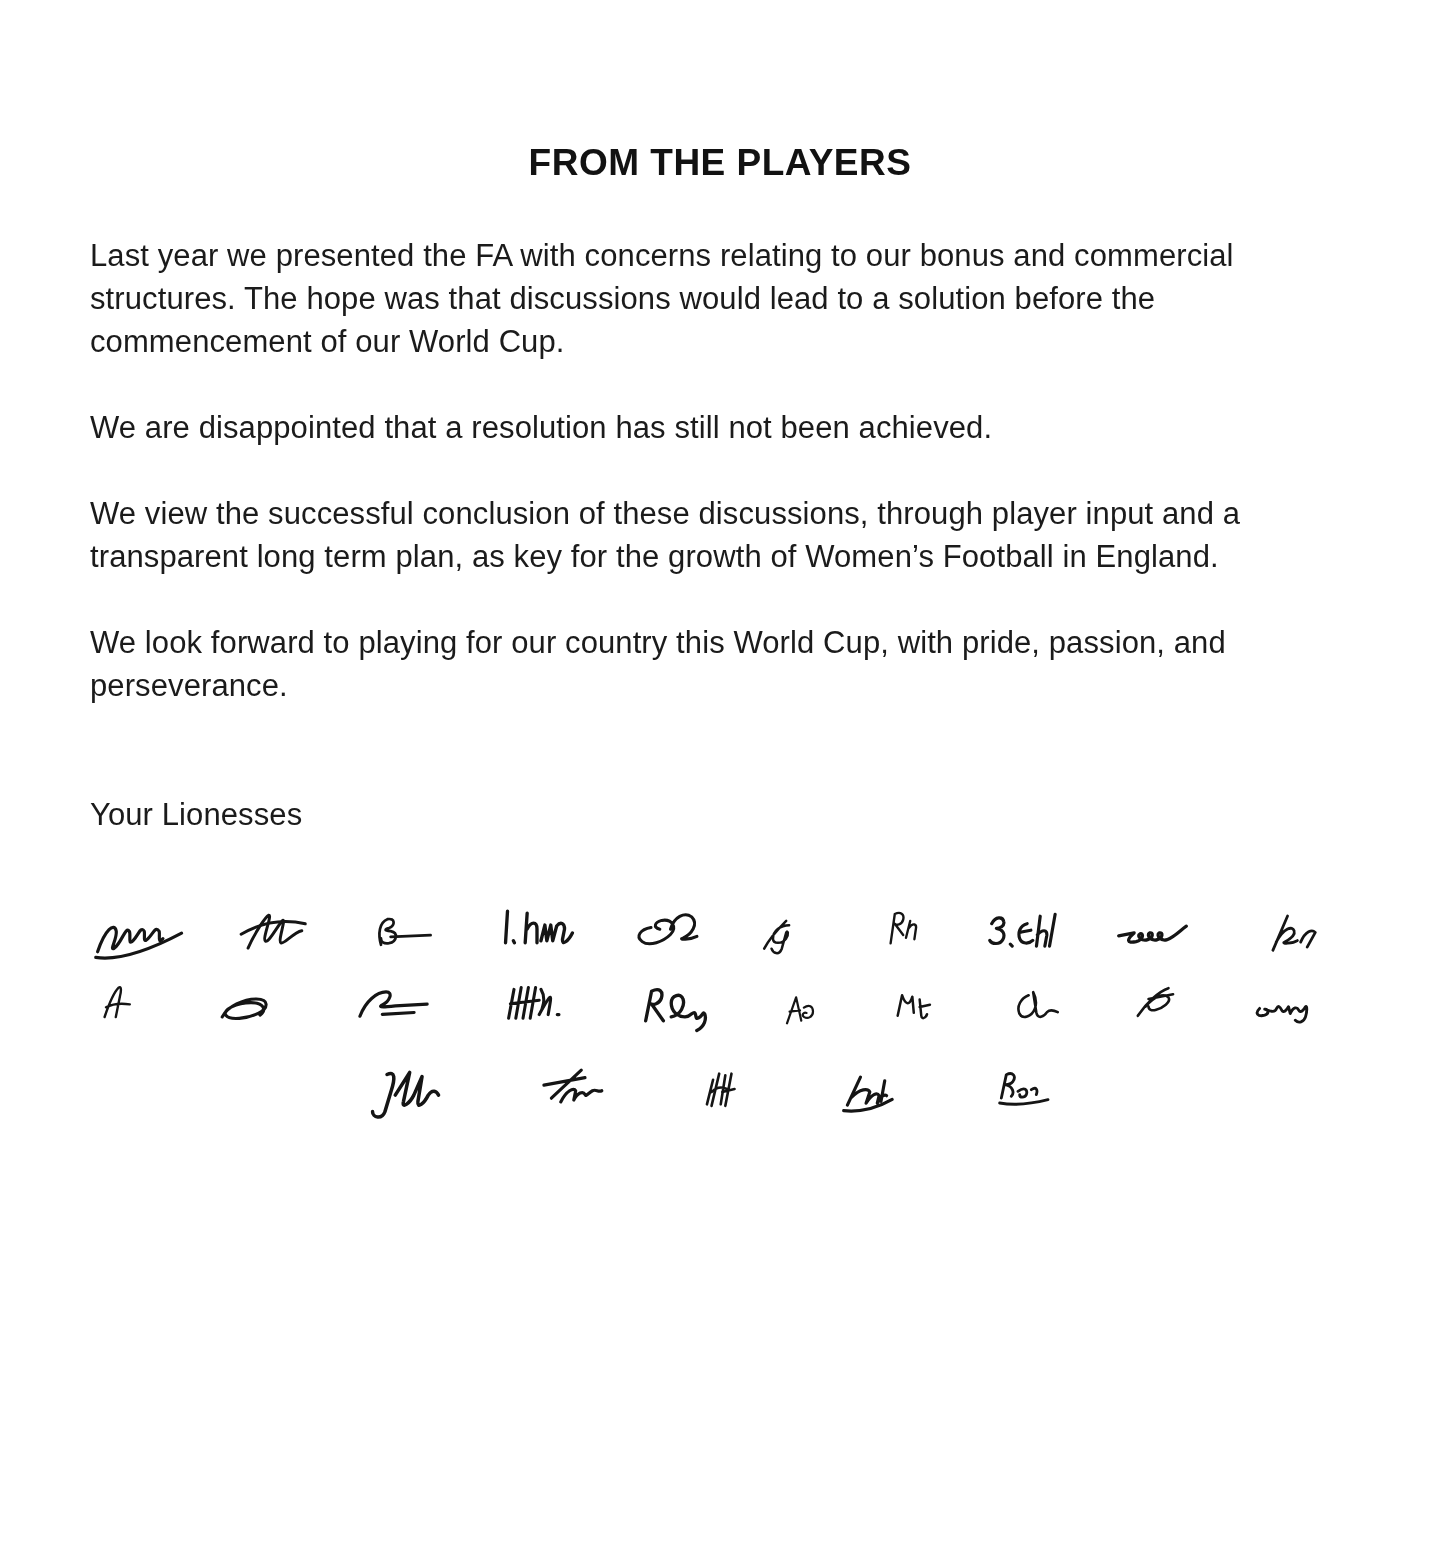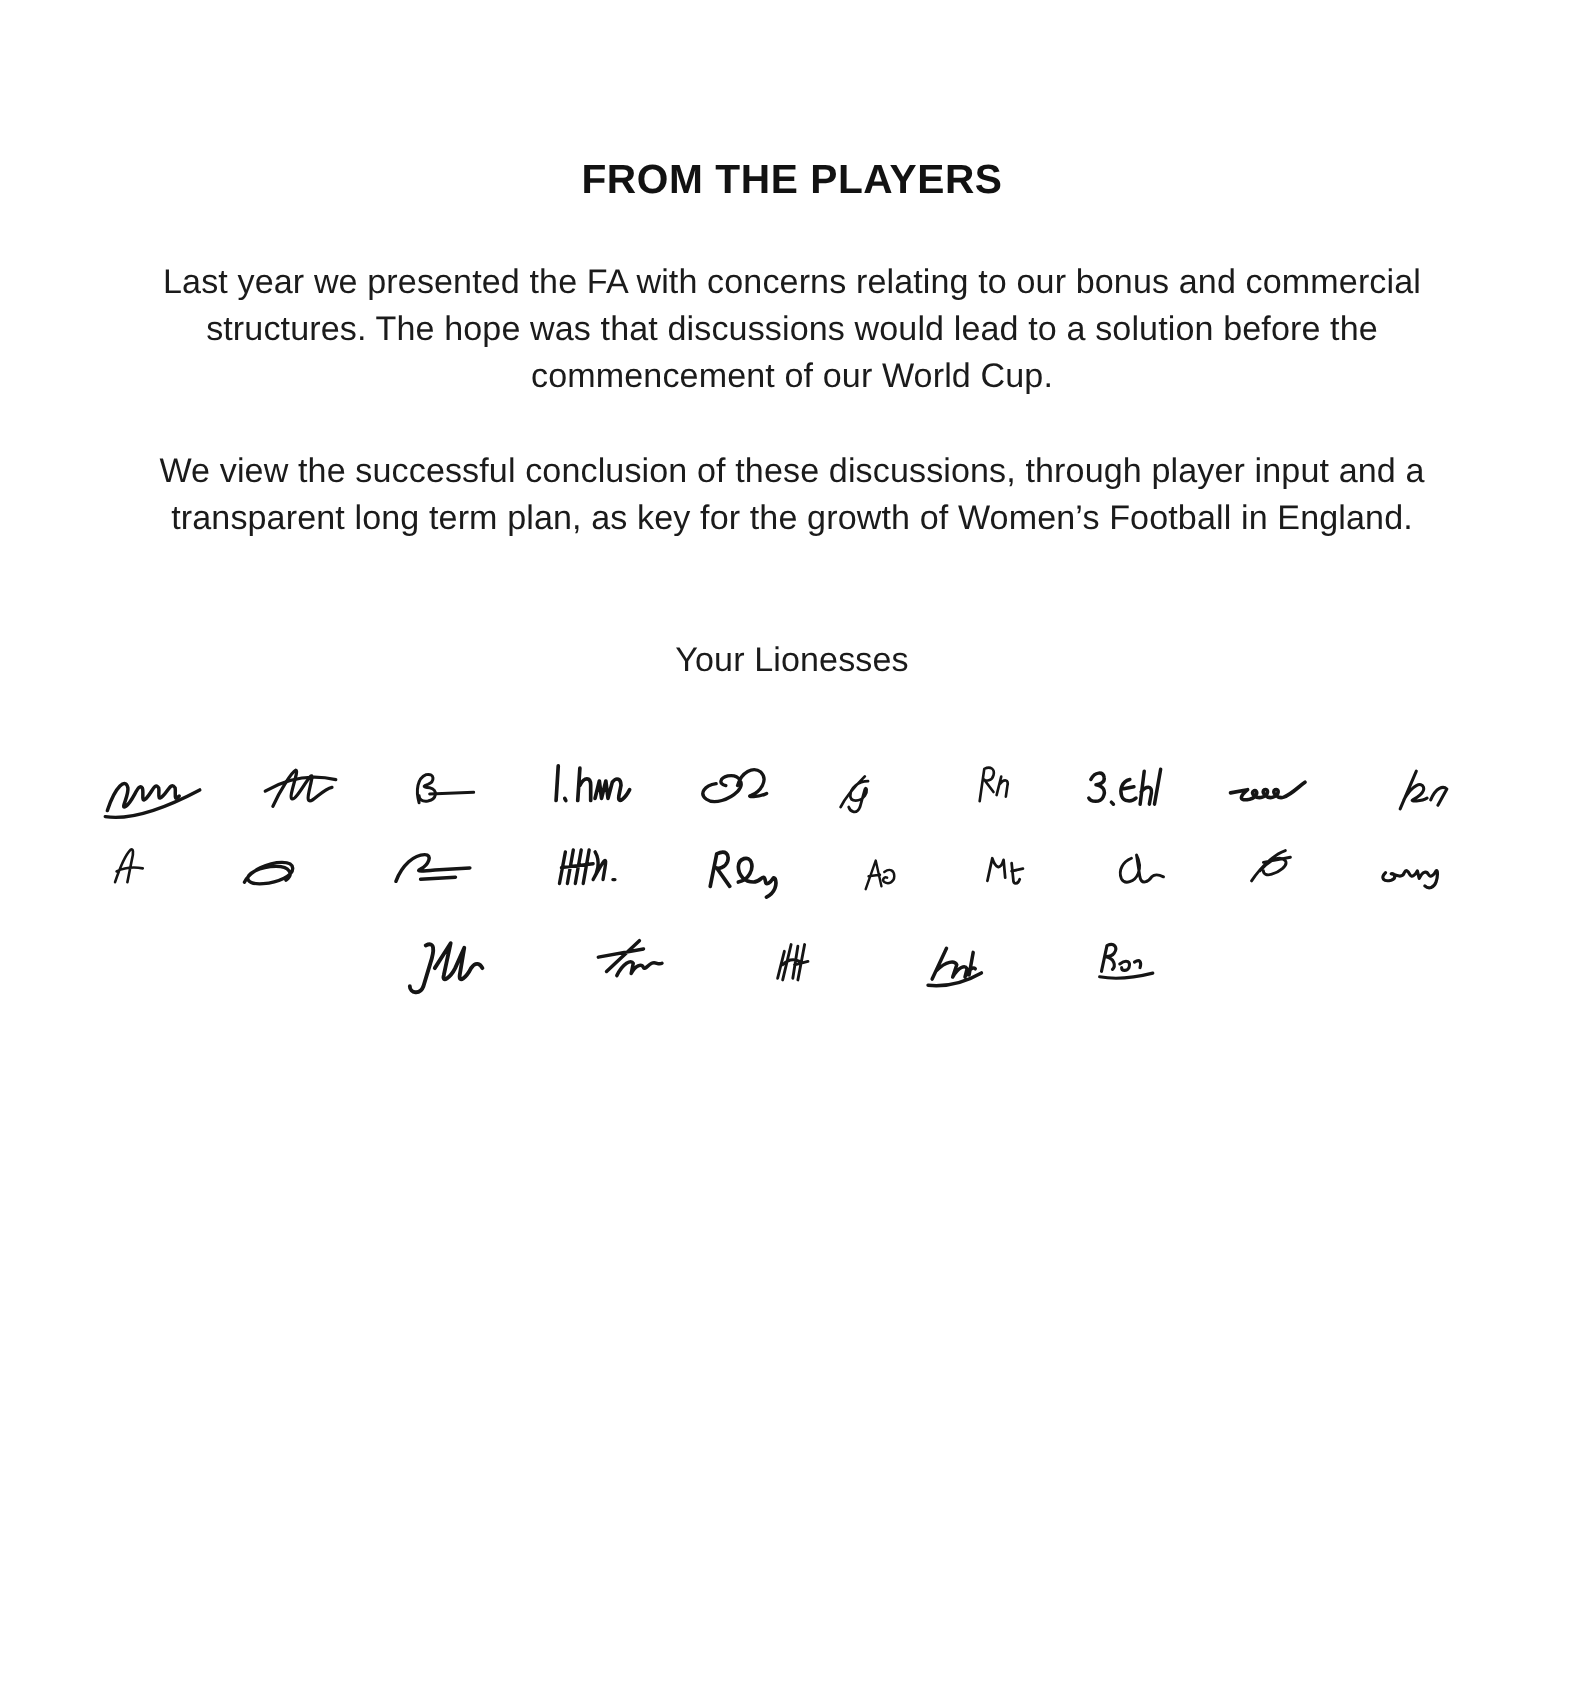--- a/index.html
+++ b/index.html
@@ -27,21 +27,21 @@
     font-weight: bold;
     letter-spacing: 0.5px;
     color: #121212;
   }
   .body-text {
     width: 1260px;
     margin: 0 auto;
   }
   .body-text p {
     margin: 0 0 43px 0;
-    text-align: center;
+    text-align: left;
     font-size: 31px;
     line-height: 43px;
     letter-spacing: 0.1px;
     color: var(--text, #1b1b1b);
   }
   .closing {
     margin-bottom: 0 !important;
   }
   .closing .signoff {
   }
@@ -82,21 +82,23 @@
 </style>
 </head>
 <body style="--bg: #ffffff; --text: #1b1b1b; --ink: #151515;">
 
 <div class="page">
 
   <h1 class="title">FROM THE PLAYERS</h1>
 
   <div class="body-text">
     <p>Last year we presented the FA with concerns relating to our bonus and commercial structures. The hope was that discussions would lead to a solution before the commencement of our World Cup.</p>
+    <p>We are disappointed that a resolution has still not been achieved.</p>
     <p>We view the successful conclusion of these discussions, through player input and a transparent long term plan, as key for the growth of Women’s Football in England.</p>
+    <p>We look forward to playing for our country this World Cup, with pride, passion, and perseverance.</p>
     <p class="closing">
       <br>
       <span class="signoff">Your Lionesses</span>
     </p>
   </div>
 
   <div class="sig-area">
     <div class="sig-row">
         <span class="sig" style="transform: translateY(4px);">
           <svg width="112" height="66" viewBox="0 0 120 64" preserveAspectRatio="xMidYMid meet">

